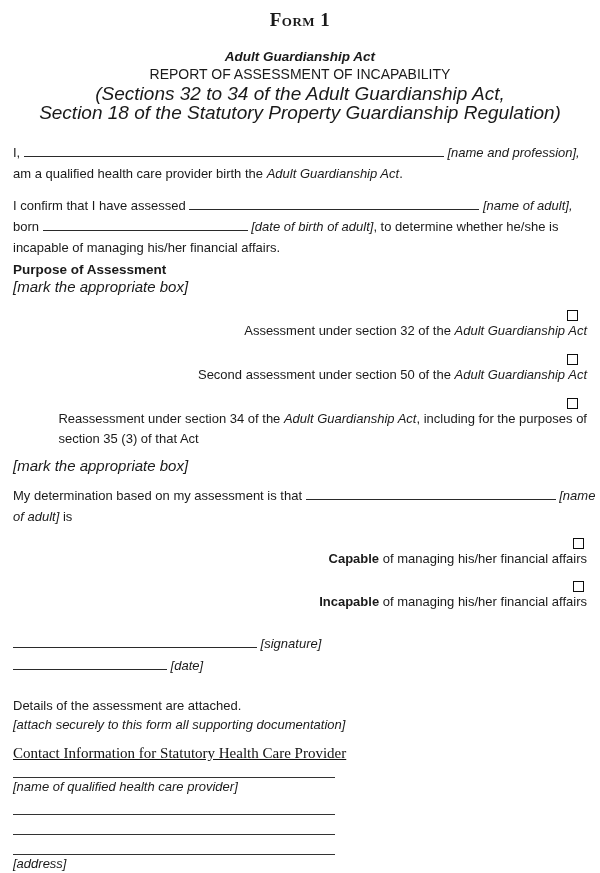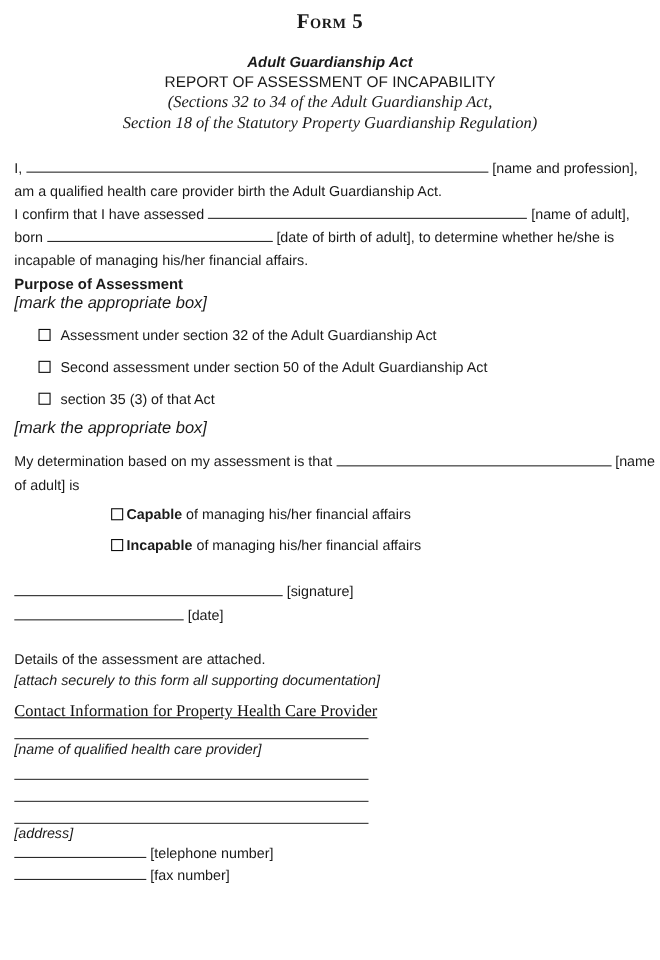--- a/index.html
+++ b/index.html
@@ -12,41 +12,41 @@
   .page{padding:10px 13px 0 13px;box-sizing:border-box;width:600px;height:873px;}
 
   
   .center{text-align:center;}
   .form-title{
     font-family:"Liberation Serif",serif;font-variant:small-caps;font-weight:bold;
     font-size:19px;line-height:20px;letter-spacing:.5px;margin-bottom:18px;
   }
   .act-title{font-weight:bold;font-style:italic;font-size:13.5px;line-height:17px;}
   .report-title{font-weight:normal;font-size:14px;line-height:19px;}
-  .sections-note{font-family:Liberation Serif, serif;font-style:italic;font-size:15px;line-height:19px;}
+  .sections-note{font-family:Liberation Sans, sans-serif;font-style:italic;font-size:19px;line-height:19px;}
   .completed-by{font-style:italic;font-size:13.5px;line-height:18px;margin-top:2px;}
 
   
   .tline{white-space:nowrap;line-height:21px;}
-  .tline .it{}
+  .tline .it{font-style:italic;}
   .tline .bd{font-weight:bold;}
   .uline{display:inline-block;border-bottom:1.2px solid #2a2a2a;height:13px;vertical-align:baseline;}
 
   .para-intro{margin-top:20px;}
-  .para-confirm{}
+  .para-confirm{margin-top:11px;}
 
   
   .sec-heading{font-weight:bold;font-size:13.5px;line-height:18px;}
   .sec-hint{font-style:italic;font-size:15px;line-height:16px;}
   .purpose-sec{margin-top:3px;}
   .determination-sec{margin-top:5px;}
   .statement{margin-top:11px;}
 
   
-  .cb-row{display:flex;align-items:flex-start;}
+  .cb-row{display:flex;align-items:flex-end;flex-direction:column;}
   .purpose-list{margin-top:11px;}
   .purpose-list .cb-row{margin-left:22px;margin-bottom:9px;}
   .purpose-list .cbox{margin-right:9px;}
   .det-list{margin-top:7px;}
   .det-list .cb-row{margin-left:41px;margin-bottom:8px;padding-left:47px;}
   .det-list .cbox{margin-right:3px;}
   .cbox{
     display:inline-block;flex:0 0 auto;width:9px;height:9px;
     border:1.6px solid #0d0d0d;margin-top:4px;background:#fff;cursor:pointer;
   }
@@ -68,21 +68,21 @@
   .mt14{margin-top:14px;}
   .mt19{margin-top:19px;}
   .hint-label{font-style:italic;font-size:13px;line-height:17px;}
   .phone-row .tline{line-height:20px;}
 </style>
 </head>
 <body>
 
 <div class="page">
 
-  <div class="center form-title">Form 5</div>
+  <div class="center form-title">Form 1</div>
 
   <div class="center">
     <div class="act-title">Adult Guardianship Act</div>
     <div class="report-title">REPORT OF ASSESSMENT OF INCAPABILITY</div>
     <div class="sections-note">(Sections 32 to 34 of the Adult Guardianship Act,</div>
     <div class="sections-note">Section 18 of the Statutory Property Guardianship Regulation)</div>
   </div>
 
   <div class="para-intro">
       <div class="tline"><span>I, </span><span class="uline" style="width: 420px;"></span><span class="it"> [name and profession],</span></div>
@@ -107,20 +107,21 @@
       </div>
       <div class="cb-row">
         <span class="cbox"></span>
         <div class="cb-text">
             <div class="tline"><span>Second assessment under section 50 of the </span><span class="it">Adult Guardianship Act</span></div>
           </div>
       </div>
       <div class="cb-row">
         <span class="cbox"></span>
         <div class="cb-text">
+            <div class="tline"><span>Reassessment under section 34 of the </span><span class="it">Adult Guardianship Act</span><span>, including for the purposes of</span></div>
             <div class="tline"><span>section 35 (3) of that Act</span></div>
           </div>
       </div>
     </div>
   </div>
 
   <div class="determination-sec">
     <div class="sec-hint">[mark the appropriate box]</div>
     <div class="statement">
         <div class="tline"><span>My determination based on my assessment is that </span><span class="uline" style="width: 250px;"></span><span class="it"> [name</span></div>
@@ -146,21 +147,21 @@
       <div class="tline"><span class="uline" style="width: 244px;"></span><span class="it"> [signature]</span></div>
       <div class="tline"><span class="uline" style="width: 154px;"></span><span class="it"> [date]</span></div>
     </div>
 
   <div class="details-block">
     <div class="details-line">Details of the assessment are attached.</div>
     <div class="details-hint">[attach securely to this form all supporting documentation]</div>
   </div>
 
   <div>
-    <div class="contact-heading">Contact Information for Property Health Care Provider</div>
+    <div class="contact-heading">Contact Information for Statutory Health Care Provider</div>
     <div class="full-line mt14"></div>
     <div class="hint-label">[name of qualified health care provider]</div>
     <div class="full-line mt19"></div>
     <div class="full-line mt19"></div>
     <div class="full-line mt19"></div>
     <div class="hint-label">[address]</div>
     <div class="phone-row">
         <div class="tline"><span class="uline" style="width: 120px;"></span><span class="it"> [telephone number]</span></div>
       </div>
     <div class="phone-row">

